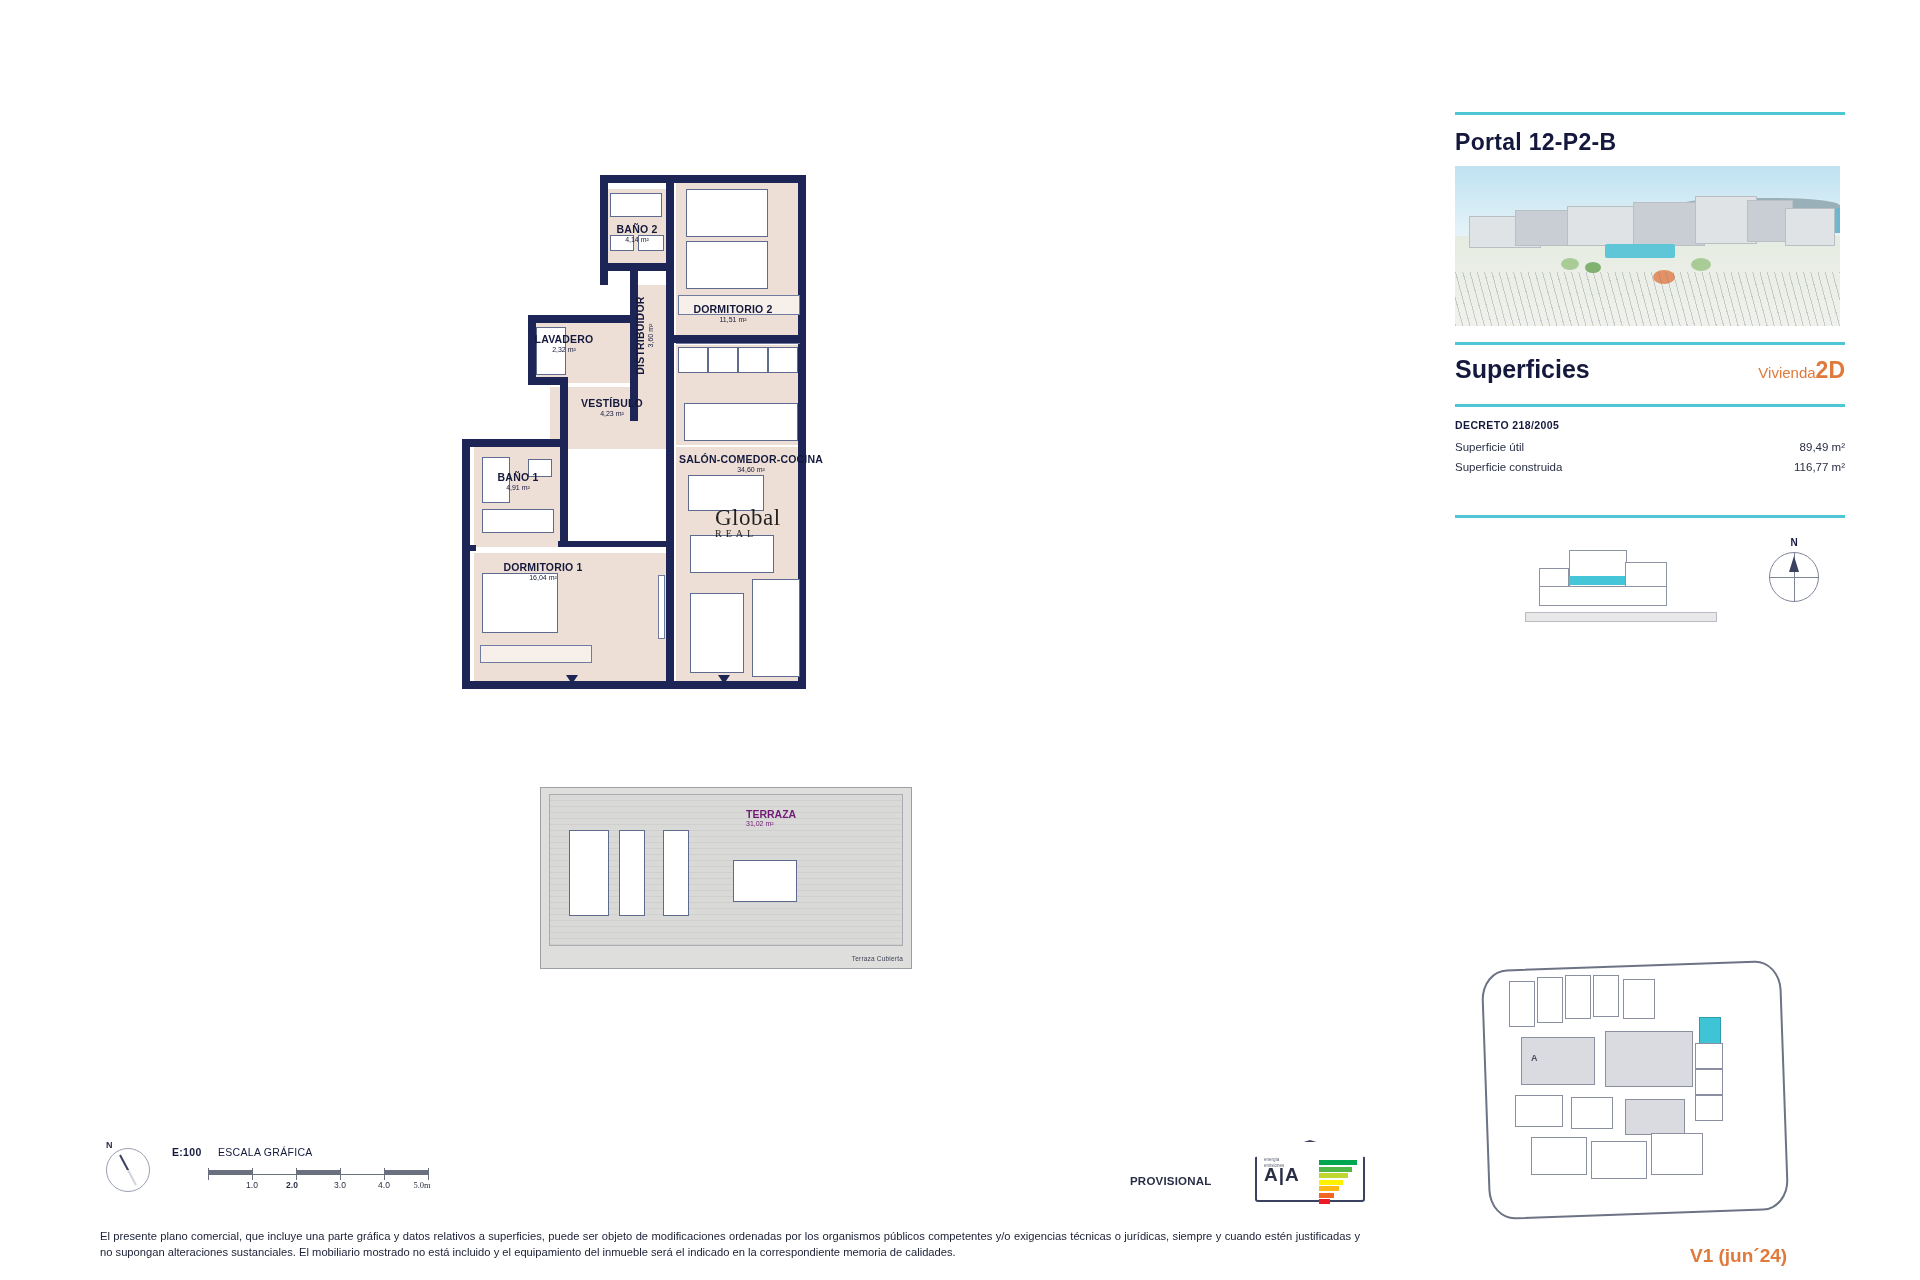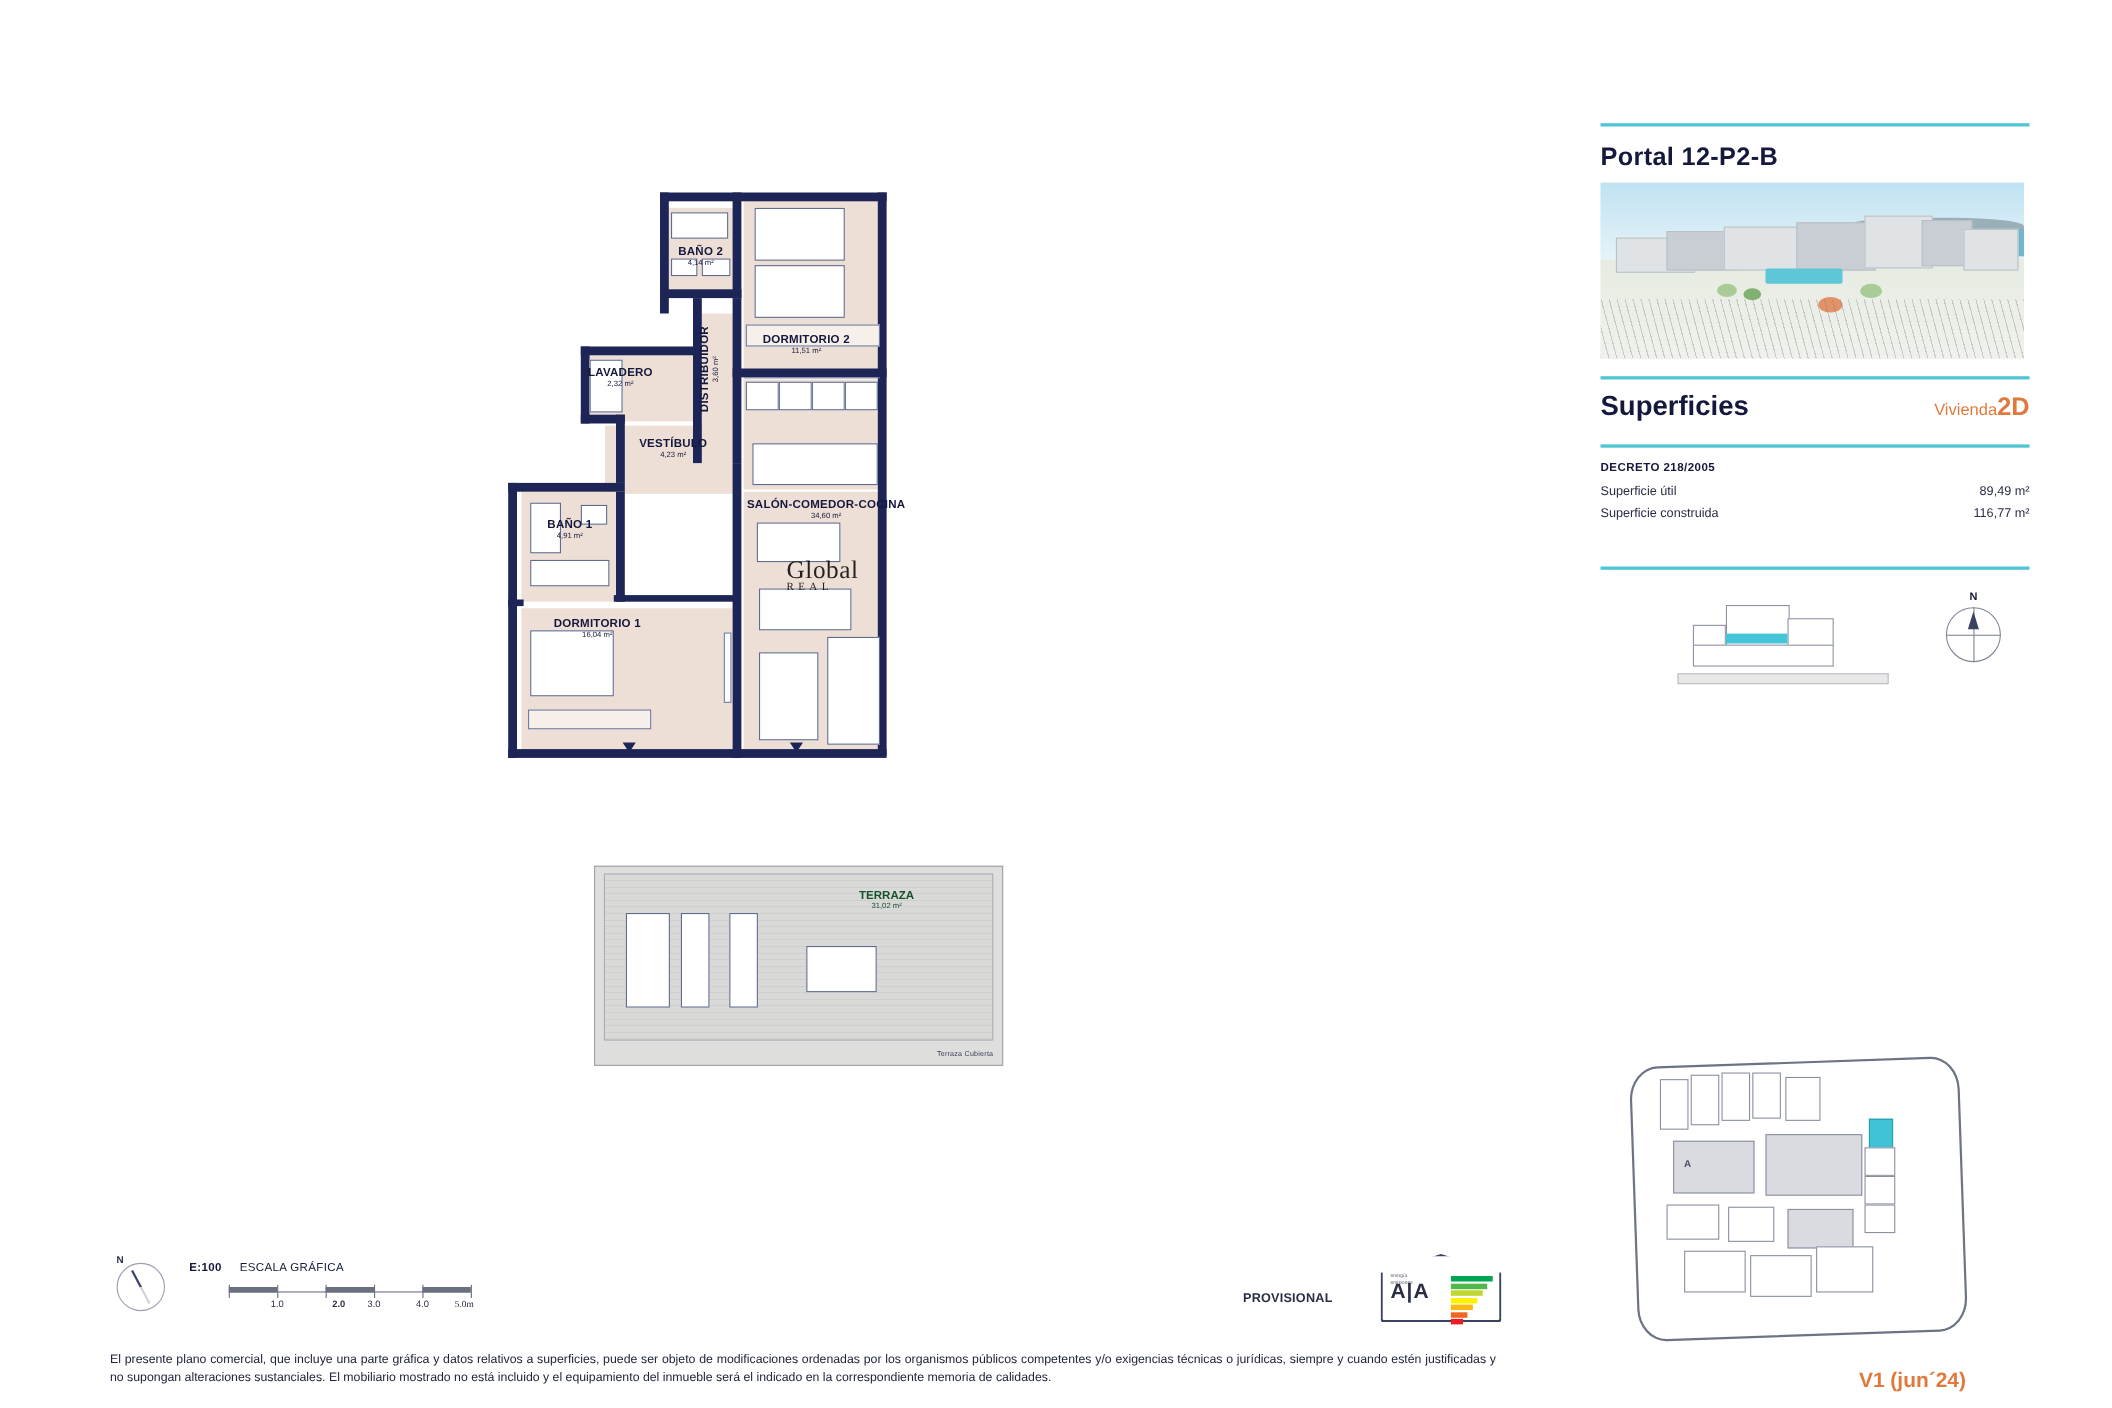--- a/index.html
+++ b/index.html
@@ -22,21 +22,21 @@
   .lbl .n{font-size:10.5px;font-weight:700;letter-spacing:.2px;display:block;white-space:nowrap;}
   .lbl .a{font-size:7px;display:block;margin-top:1px;}
 
   .furn{position:absolute;background:#ffffff;border:1px solid #5f6b8e;}
   .furn2{position:absolute;background:#f7efe9;border:1px solid #6f7ca0;}
   .thinline{position:absolute;background:#6f7ca0;}
 
   
   #terrace{position:absolute;left:0px;top:612px;width:370px;height:180px;background:#dededd;border:1px solid #9aa0a6;}
   #terrace .deck{position:absolute;inset:6px 8px 22px 8px;background:repeating-linear-gradient(180deg,#d9d9d8 0px,#d9d9d8 5px,#cfcfce 5px,#cfcfce 6px);border:1px solid #a8adb3;}
-  .terlbl{position:absolute;text-align:center;color:#14532d;}
+  .terlbl{position:absolute;color:#701a75;}
   .terlbl .n{font-size:10.5px;font-weight:700;}
   .terlbl .a{font-size:7px;}
   #terrace-cubierta{position:absolute;right:8px;bottom:6px;font-size:6.5px;color:#3b3f55;letter-spacing:.2px;}
 
   .watermark{position:absolute;left:175px;top:330px;color:#000000;font-family:"Liberation Serif",serif;opacity:.85;}
   .watermark .w1{font-size:23px;letter-spacing:.5px;}
   .watermark .w2{font-size:10px;letter-spacing:4px;margin-top:-3px;}
 
   
   #right-panel{position:absolute;left:1455px;top:112px;width:390px;}
@@ -352,21 +352,21 @@
       <div class="seg" style="left:88px;width:44px;"></div>
       <div class="seg" style="left:176px;width:44px;"></div>
       <div class="tick" style="left:0px;"></div>
       <div class="tick" style="left:44px;"></div>
       <div class="tick" style="left:88px;"></div>
       <div class="tick" style="left:132px;"></div>
       <div class="tick" style="left:176px;"></div>
       <div class="tick" style="left:220px;"></div>
     </div>
     <div class="scale-num" style="left:152px;">1.0</div>
-    <div class="scale-num" style="left:208px;font-weight:bold;">2.0</div>
+    <div class="scale-num" style="left:192px;font-weight:bold;">2.0</div>
     <div class="scale-num" style="left:240px;">3.0</div>
     <div class="scale-num" style="left:284px;">4.0</div>
     <div class="scale-num" style="left:322px;font-family:Liberation Serif, serif;">5.0m</div>
   </div>
 
   <div id="provisional">PROVISIONAL</div>
 
   <div id="energy-badge">
     <div class="house"></div>
     <div class="sub">energía<br>emisiones</div>

